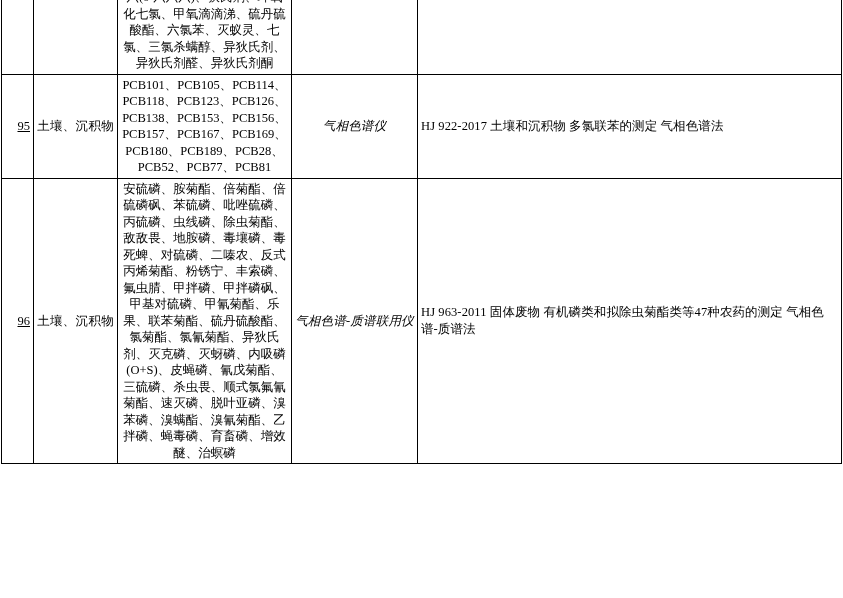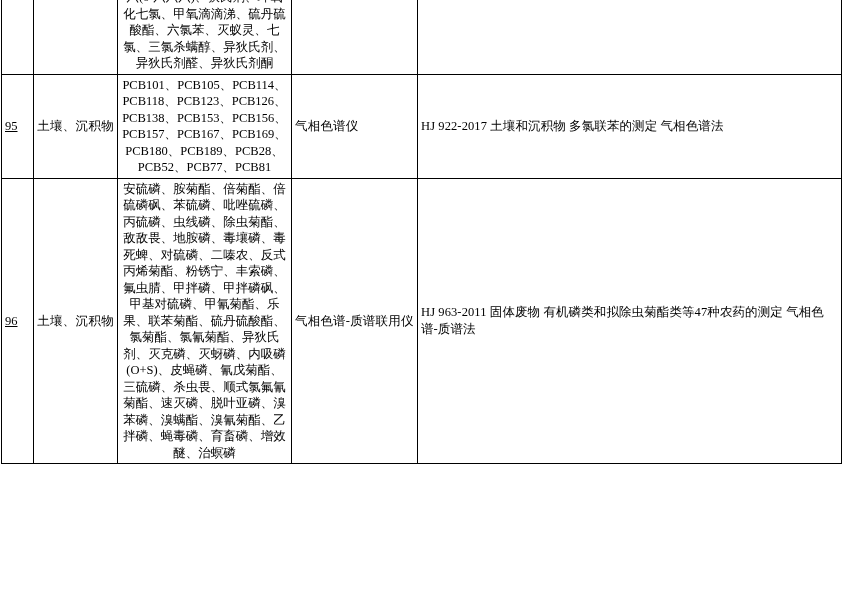--- a/index.html
+++ b/index.html
@@ -33,42 +33,43 @@
   table.spec-table col.c-method { width: 424px; }
 
   table.spec-table td {
     border: 1px solid #000000;
     vertical-align: middle;
     padding: 2px 3px;
     font-size: 12.5px;
     line-height: 1.32;
   }
   td.cell-no {
-    text-align: left;
+    text-align: right;
     font-size: 13px;
     font-family: "Liberation Serif", serif;
     text-decoration: underline;
   }
   td.cell-matrix {
     text-align: right;
     font-size: 12.5px;
     letter-spacing: 0.3px;
   }
   td.cell-items {
     text-align: center;
     font-size: 12px;
     line-height: 1.38;
     padding: 3px 5px;
     letter-spacing: 0px;
   }
   td.cell-instr {
-    text-align: left;
+    text-align: center;
     font-size: 12.5px;
     line-height: 1.35;
     letter-spacing: 0.2px;
+    font-style: italic;
   }
   td.cell-method {
     text-align: left;
     font-size: 12.5px;
     line-height: 1.4;
     padding-left: 6px;
     padding-right: 6px;
     letter-spacing: 0.1px;
     margin-top: 32px;
   }

